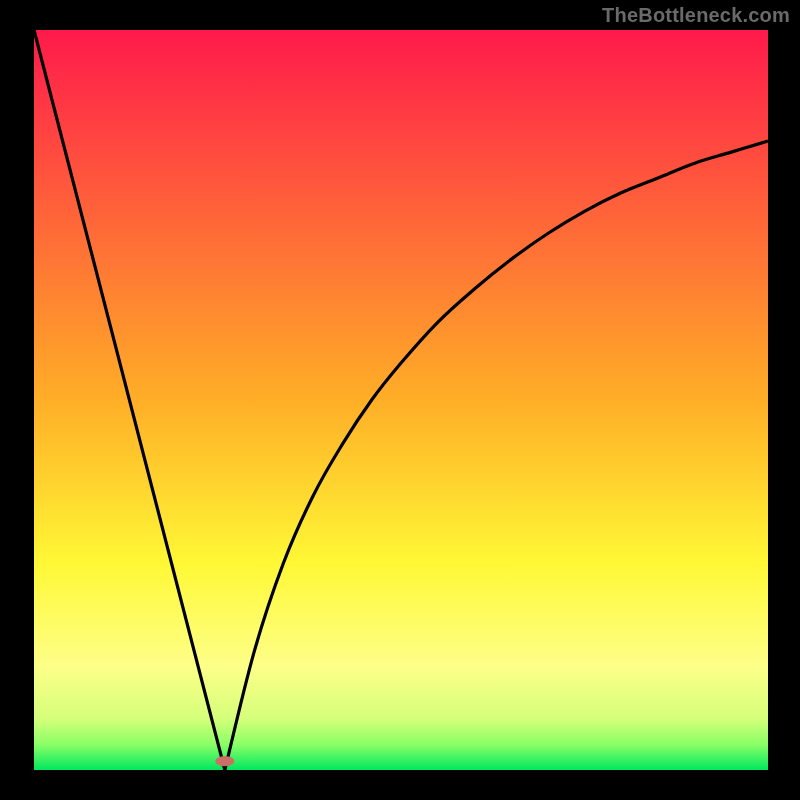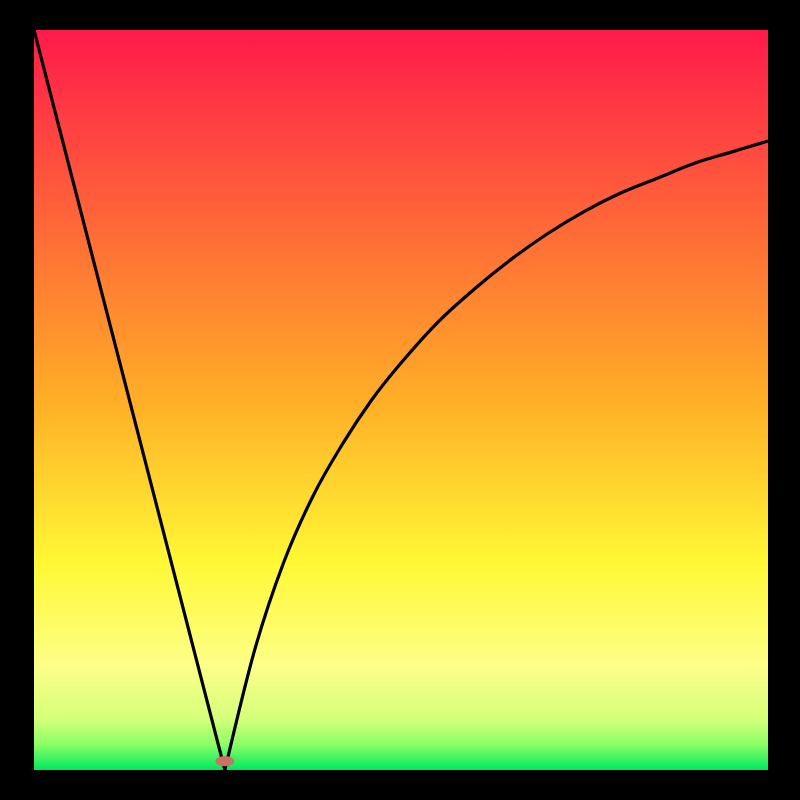--- a/index.html
+++ b/index.html
@@ -30,20 +30,21 @@
   svg {
     position: absolute;
     left: 0;
     top: 0;
   }
 </style>
 </head>
 <body>
 
 <div class="frame">
+  <div class="watermark">TheBottleneck.com</div>
   <svg id="chart-svg" width="800" height="800">
       <defs>
         <linearGradient id="bg-grad" x1="0" y1="0" x2="0" y2="1">
           <stop offset="0%" stop-color="#ff1a4b"></stop>
           <stop offset="50%" stop-color="#ffae27"></stop>
           <stop offset="72%" stop-color="#fff835"></stop>
           <stop offset="86%" stop-color="#fdff88"></stop>
           <stop offset="93%" stop-color="#d6ff7a"></stop>
           <stop offset="96.5%" stop-color="#8cff66"></stop>
           <stop offset="100%" stop-color="#00e85e"></stop>

